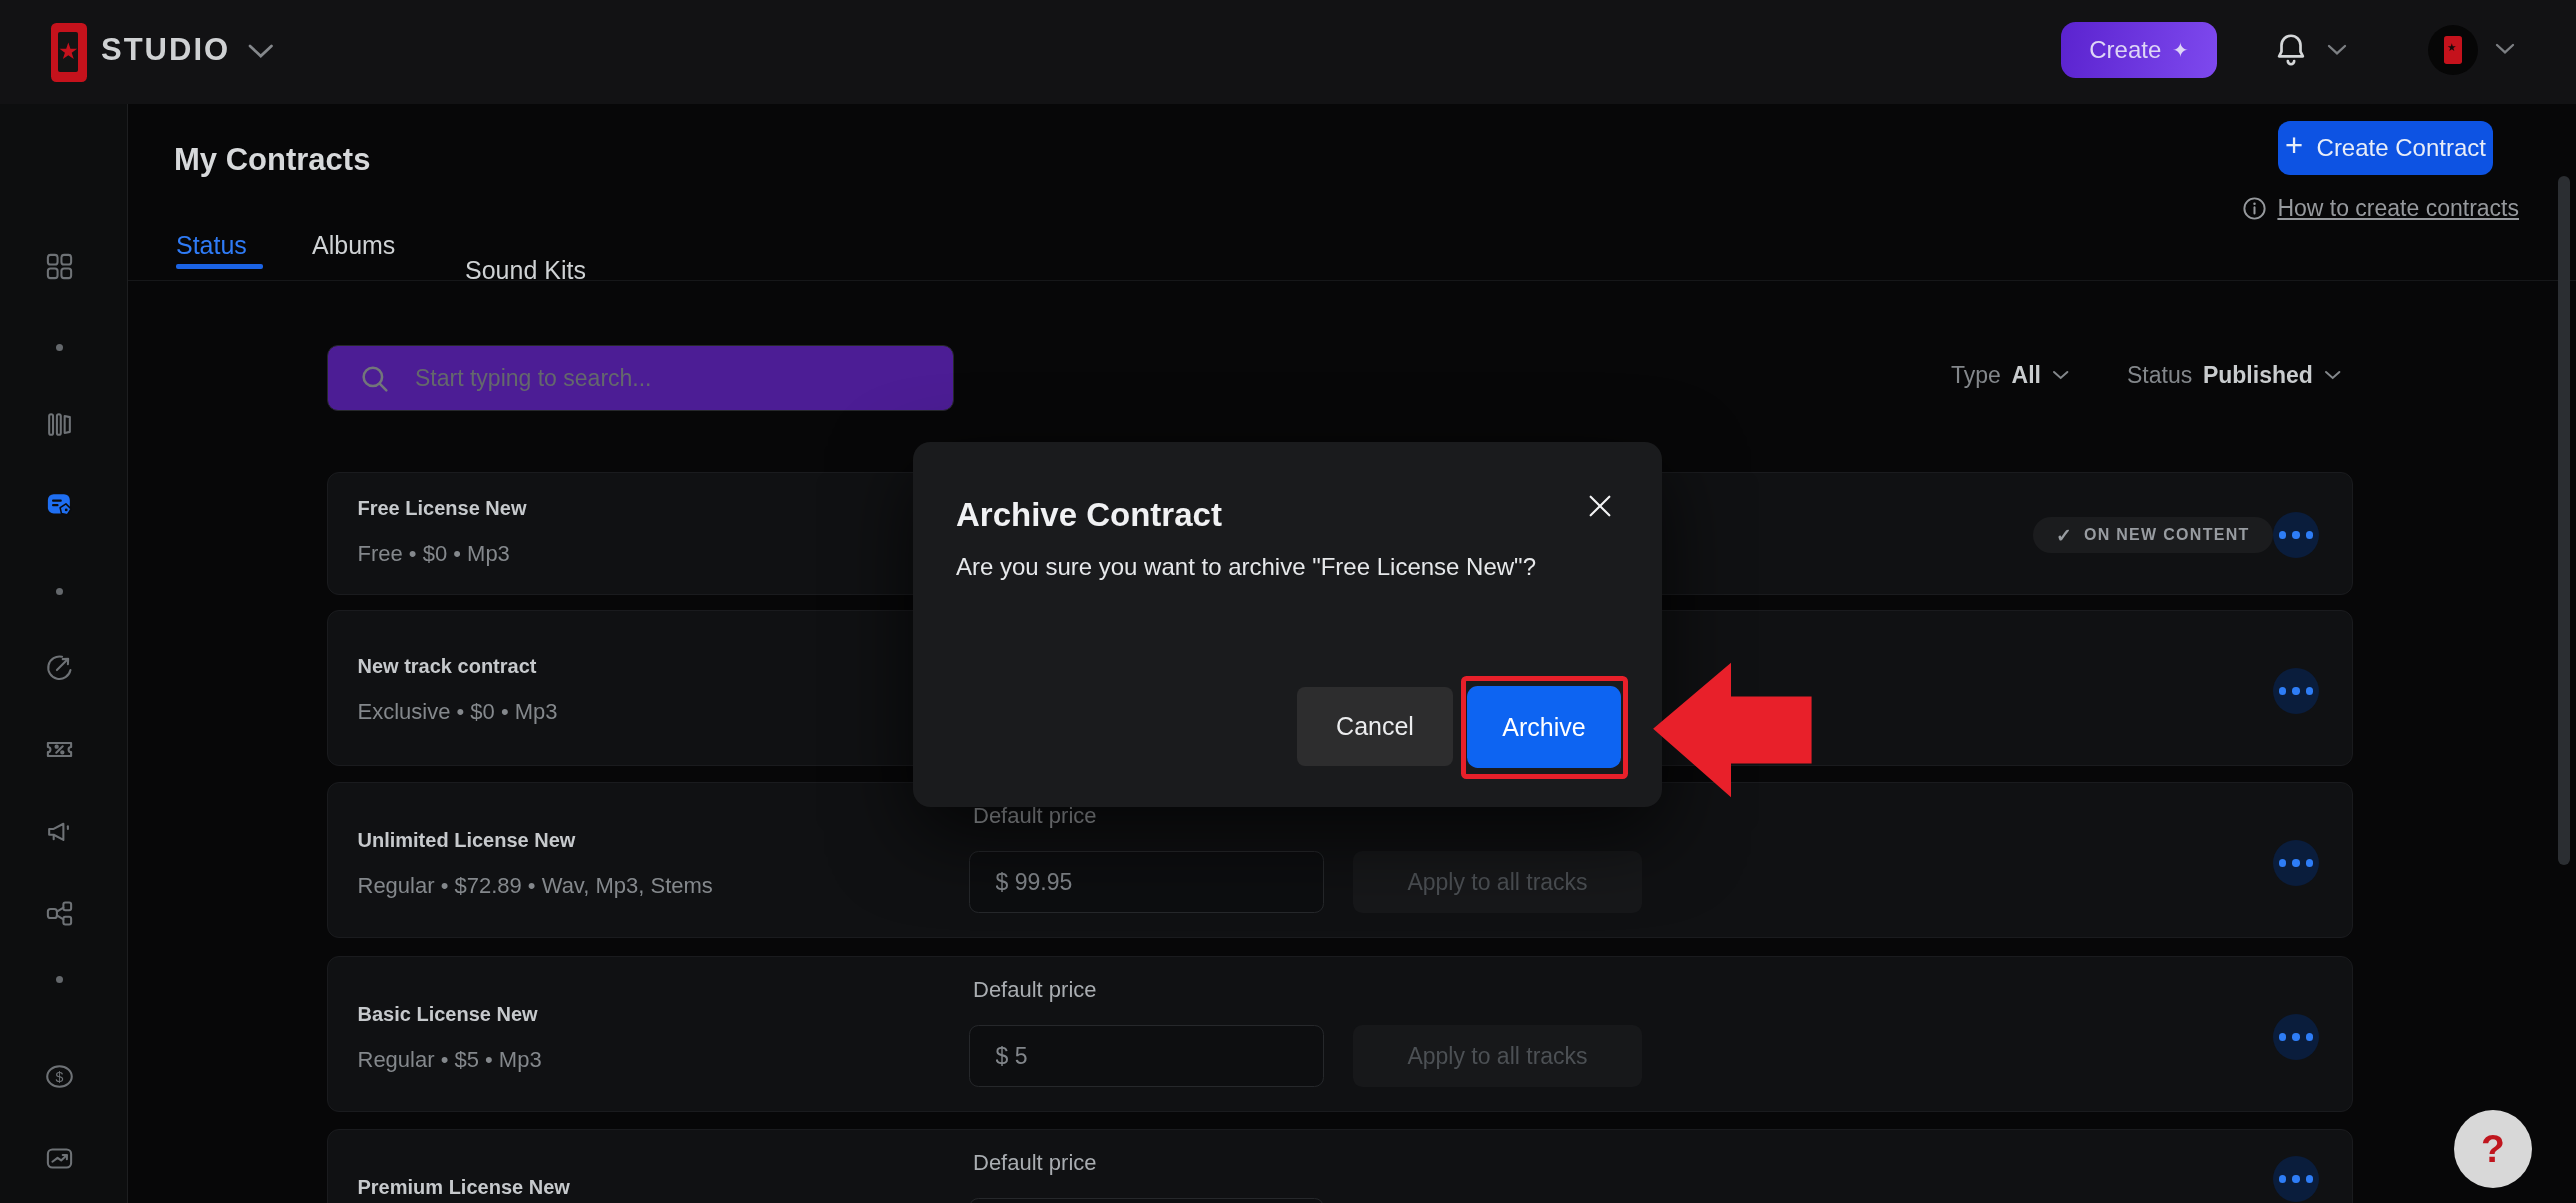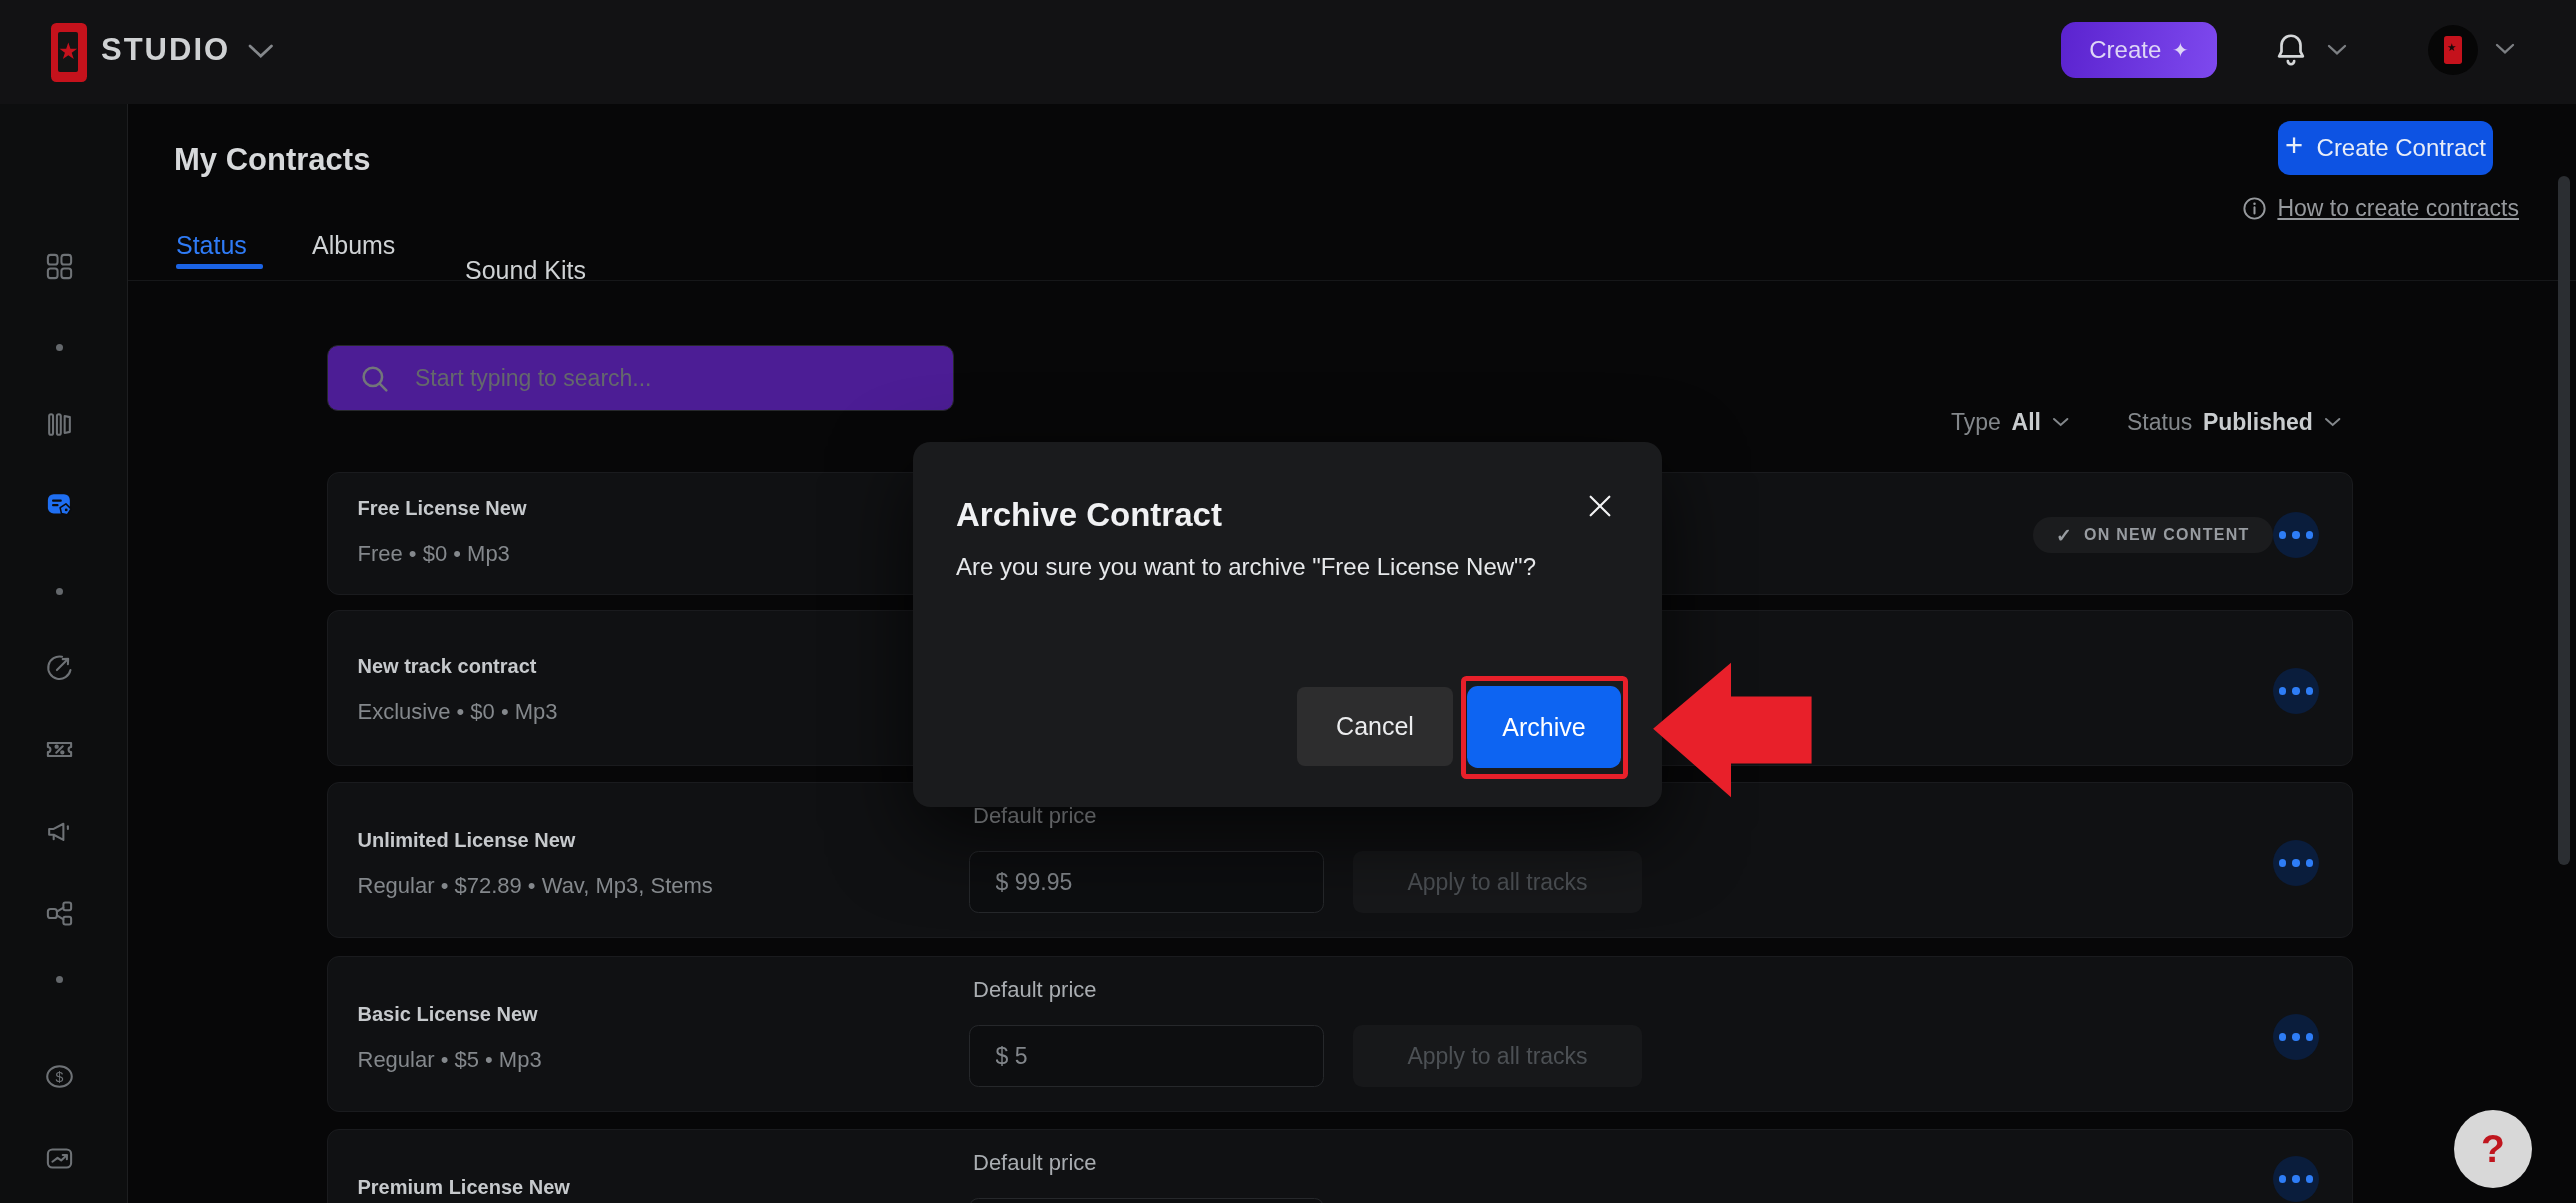--- a/index.html
+++ b/index.html
@@ -36,21 +36,21 @@
       display:flex;align-items:center;justify-content:center;gap:13.4px;}
   .howto{position:absolute;left:2241px;top:195px;display:flex;align-items:center;gap:9.4px;color:#96999d;
       font-size:23px;cursor:pointer;text-decoration:underline;}
   
   .search{position:absolute;left:327px;top:345px;width:627px;height:66px;background:#4c1d95;border:1.3px solid #26282b;
       border-radius:11px;box-sizing:border-box;}
   .search input{position:absolute;left:85px;top:0;width:664px;height:63px;background:transparent;border:none;outline:none;
       color:#9b9ea2;font-size:23px;font-family:inherit;}
   .search input::placeholder{color:#64686c;}
   .search .mag{position:absolute;left:29.5px;top:16px;}
-  .filter{position:absolute;top:362px;display:flex;align-items:center;gap:10.7px;font-size:23px;color:#83878b;cursor:pointer;margin-top:47px;}
+  .filter{position:absolute;top:362px;display:flex;align-items:center;gap:10.7px;font-size:23px;color:#83878b;cursor:pointer;}
   .filter b{color:#c9ccce;font-weight:700;}
   
   .card{position:absolute;left:327px;width:2026px;background:#101113;border:0.7px solid #1a1b1e;border-radius:12px;box-sizing:border-box;}
   .row-title{position:absolute;left:29.5px;font-size:20px;font-weight:600;color:#c6c9cc;}
   .row-sub{position:absolute;left:29.5px;font-size:22px;color:#84888c;}
   .price-label{position:absolute;left:645px;font-size:22px;color:#a9adb1;}
   .price-input{position:absolute;left:641px;width:355px;height:62px;background:#0d0e10;border:1.3px solid #26282b;
       border-radius:9.4px;color:#82868b;font-size:23px;padding-left:25.5px;box-sizing:border-box;font-family:inherit;outline:none;}
   .apply-btn{position:absolute;left:1025px;width:289px;height:62px;background:#17181a;border:none;border-radius:9.4px;
       color:#4c5054;font-size:23px;font-family:inherit;cursor:pointer;}

